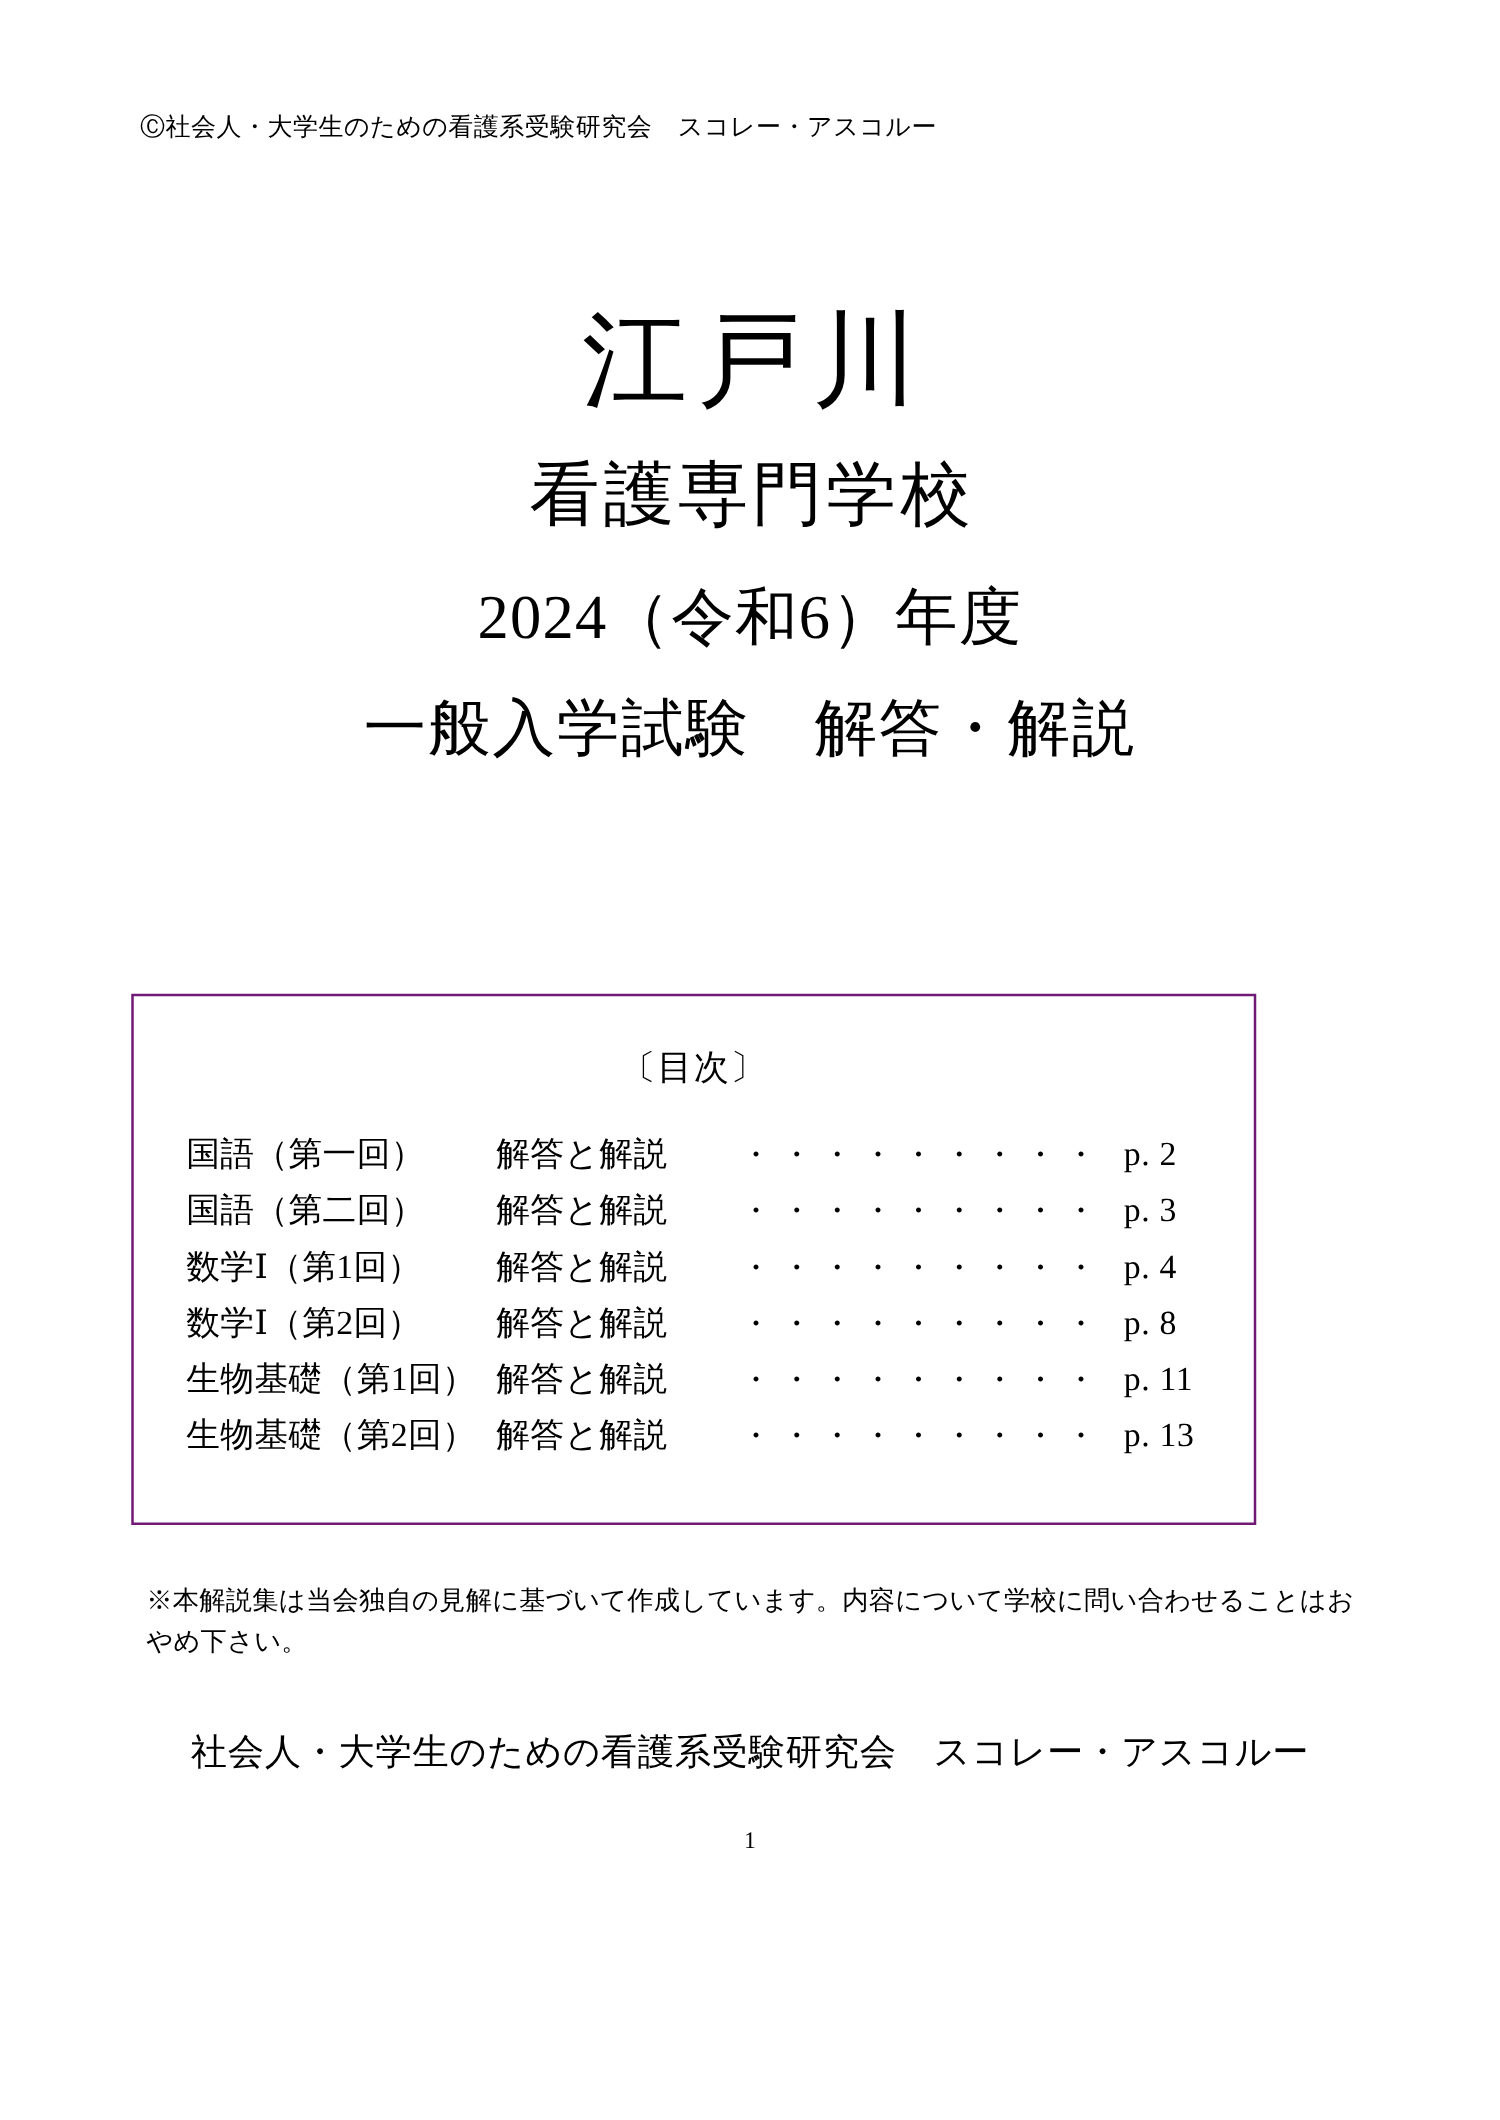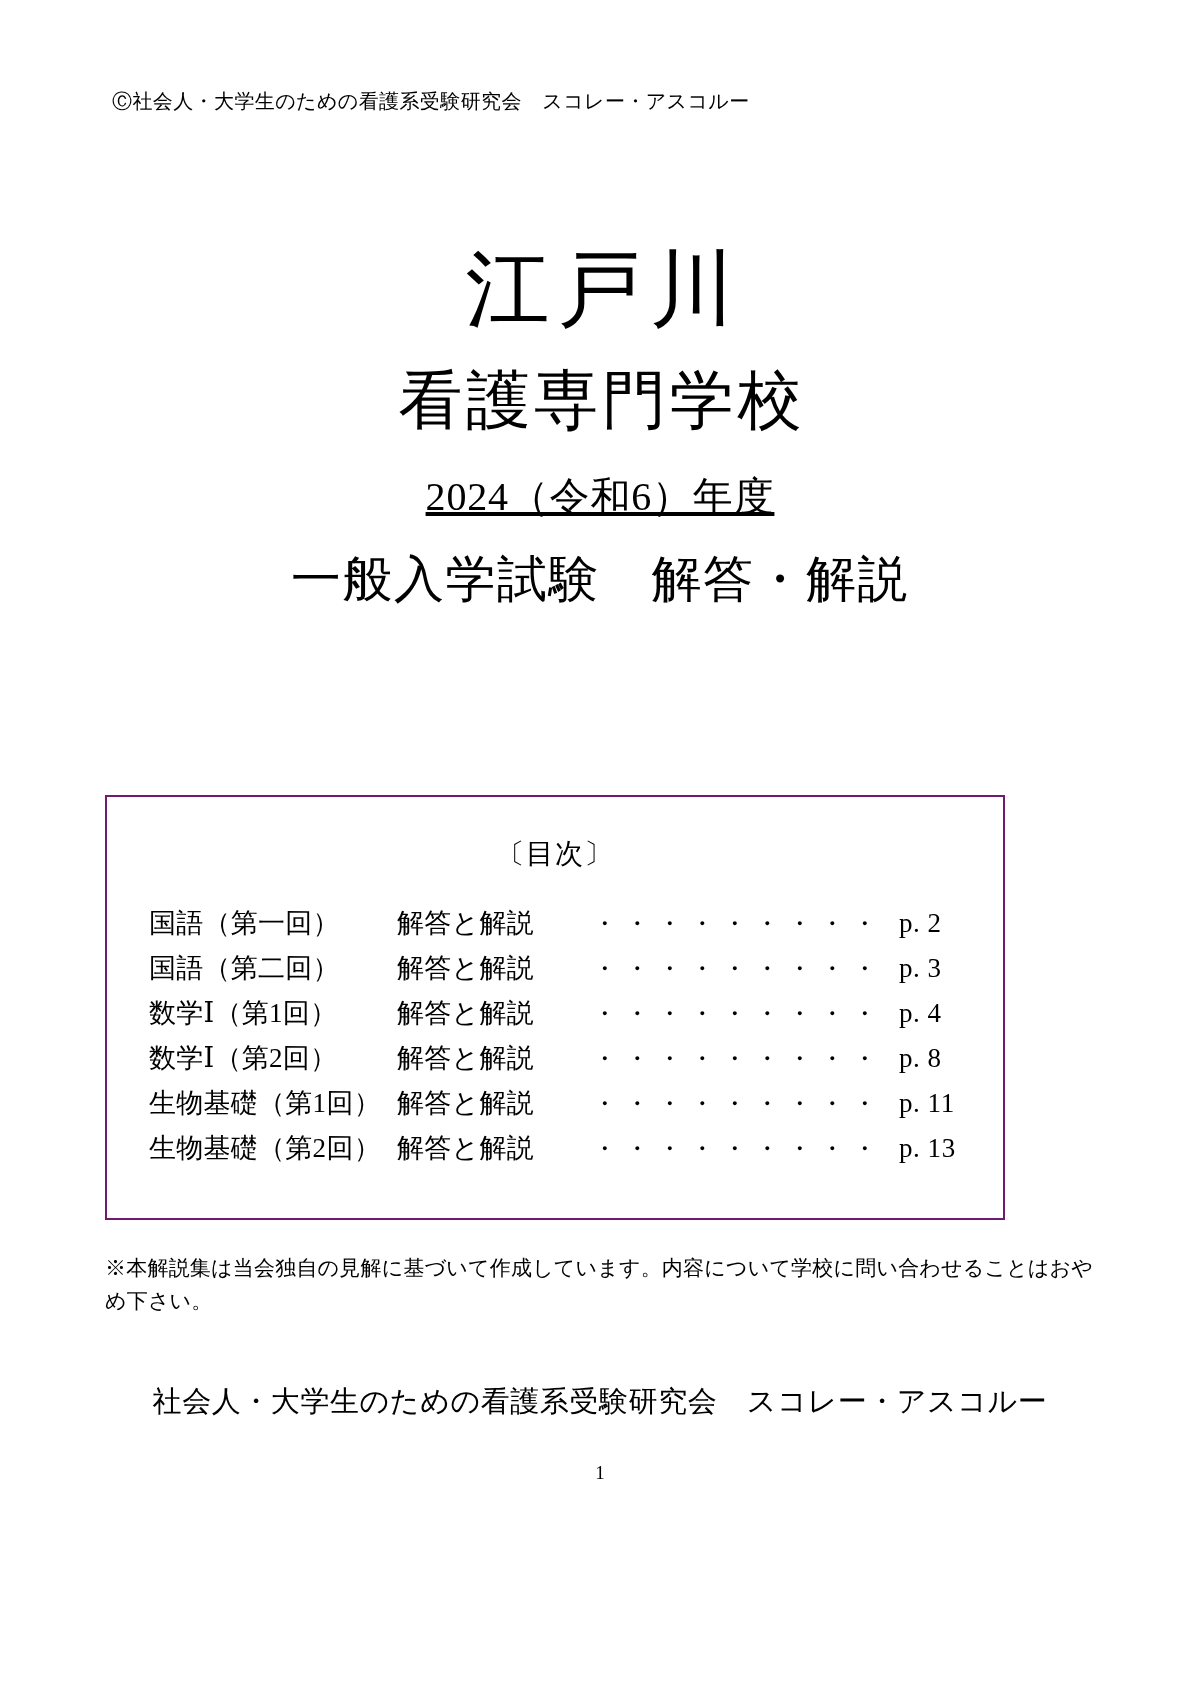--- a/index.html
+++ b/index.html
@@ -36,33 +36,32 @@
   }
   .title-main-1 {
     font-size: 84px;
     line-height: 1.18;
     letter-spacing: 0.10em;
     font-weight: 400;
     margin: 0;
     padding-left: 0.10em;
   }
   .title-main-2 {
-    font-size: 64px;
+    font-size: 56px;
     line-height: 1.25;
     letter-spacing: 0.06em;
     font-weight: 400;
     margin: 22px 0 0 0;
     padding-left: 0.06em;
   }
   .title-year {
-    font-size: 40px;
+    font-size: 50px;
     line-height: 1.3;
     letter-spacing: 0.02em;
     margin: 30px 0 0 0;
-    text-decoration: underline;
   }
   .title-exam {
     font-size: 50px;
     line-height: 1.3;
     letter-spacing: 0.03em;
     margin: 24px 0 0 0;
   }
 
   .toc-box {
     position: absolute;
@@ -126,21 +125,21 @@
 
   .notes {
     position: absolute;
     top: 1252px;
     left: 105px;
     width: 1000px;
     font-size: 21px;
     line-height: 1.55;
     letter-spacing: 0.01em;
   }
-  .notes p { margin: 0; }
+  .notes p { margin: 12px; }
   .notes p + p { margin-top: 8px; }
 
   .footer-org {
     position: absolute;
     top: 1382px;
     left: 0;
     width: 1200px;
     text-align: center;
     font-size: 29px;
     letter-spacing: 0.02em;

